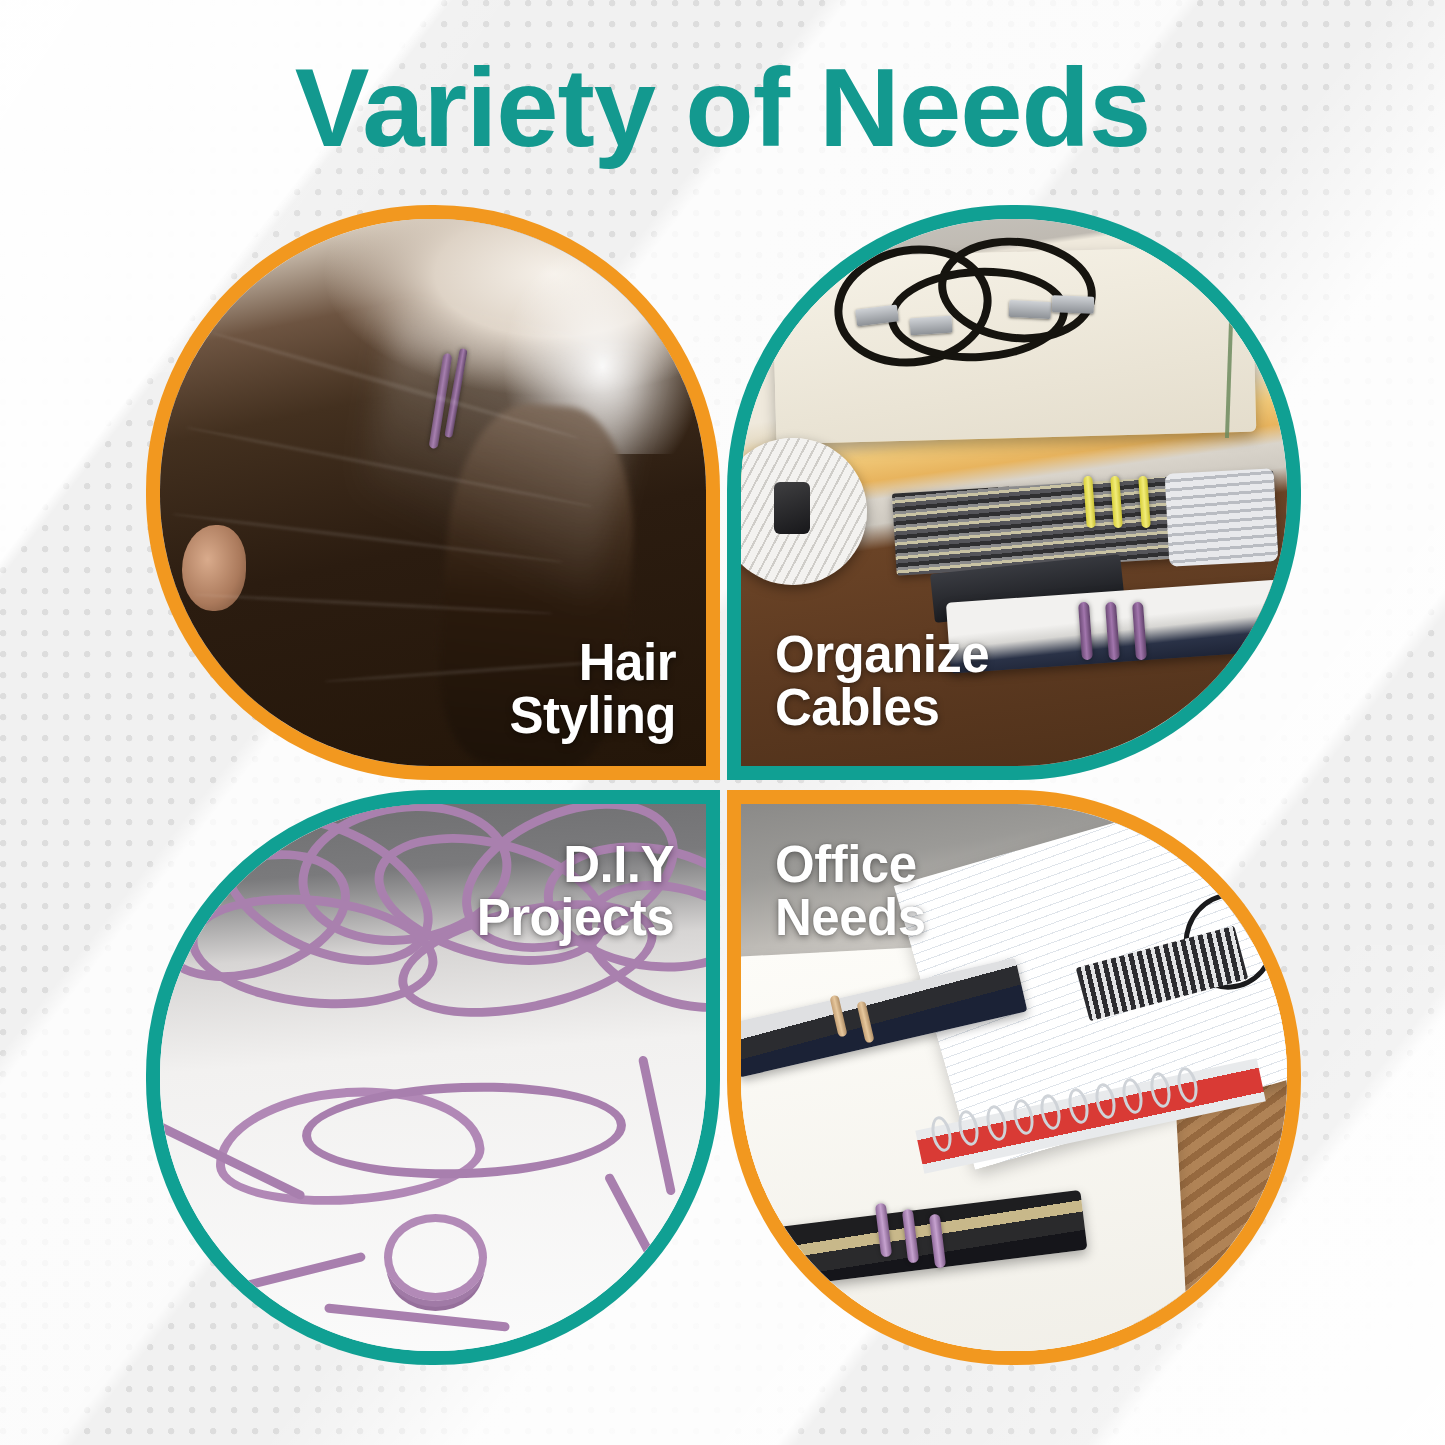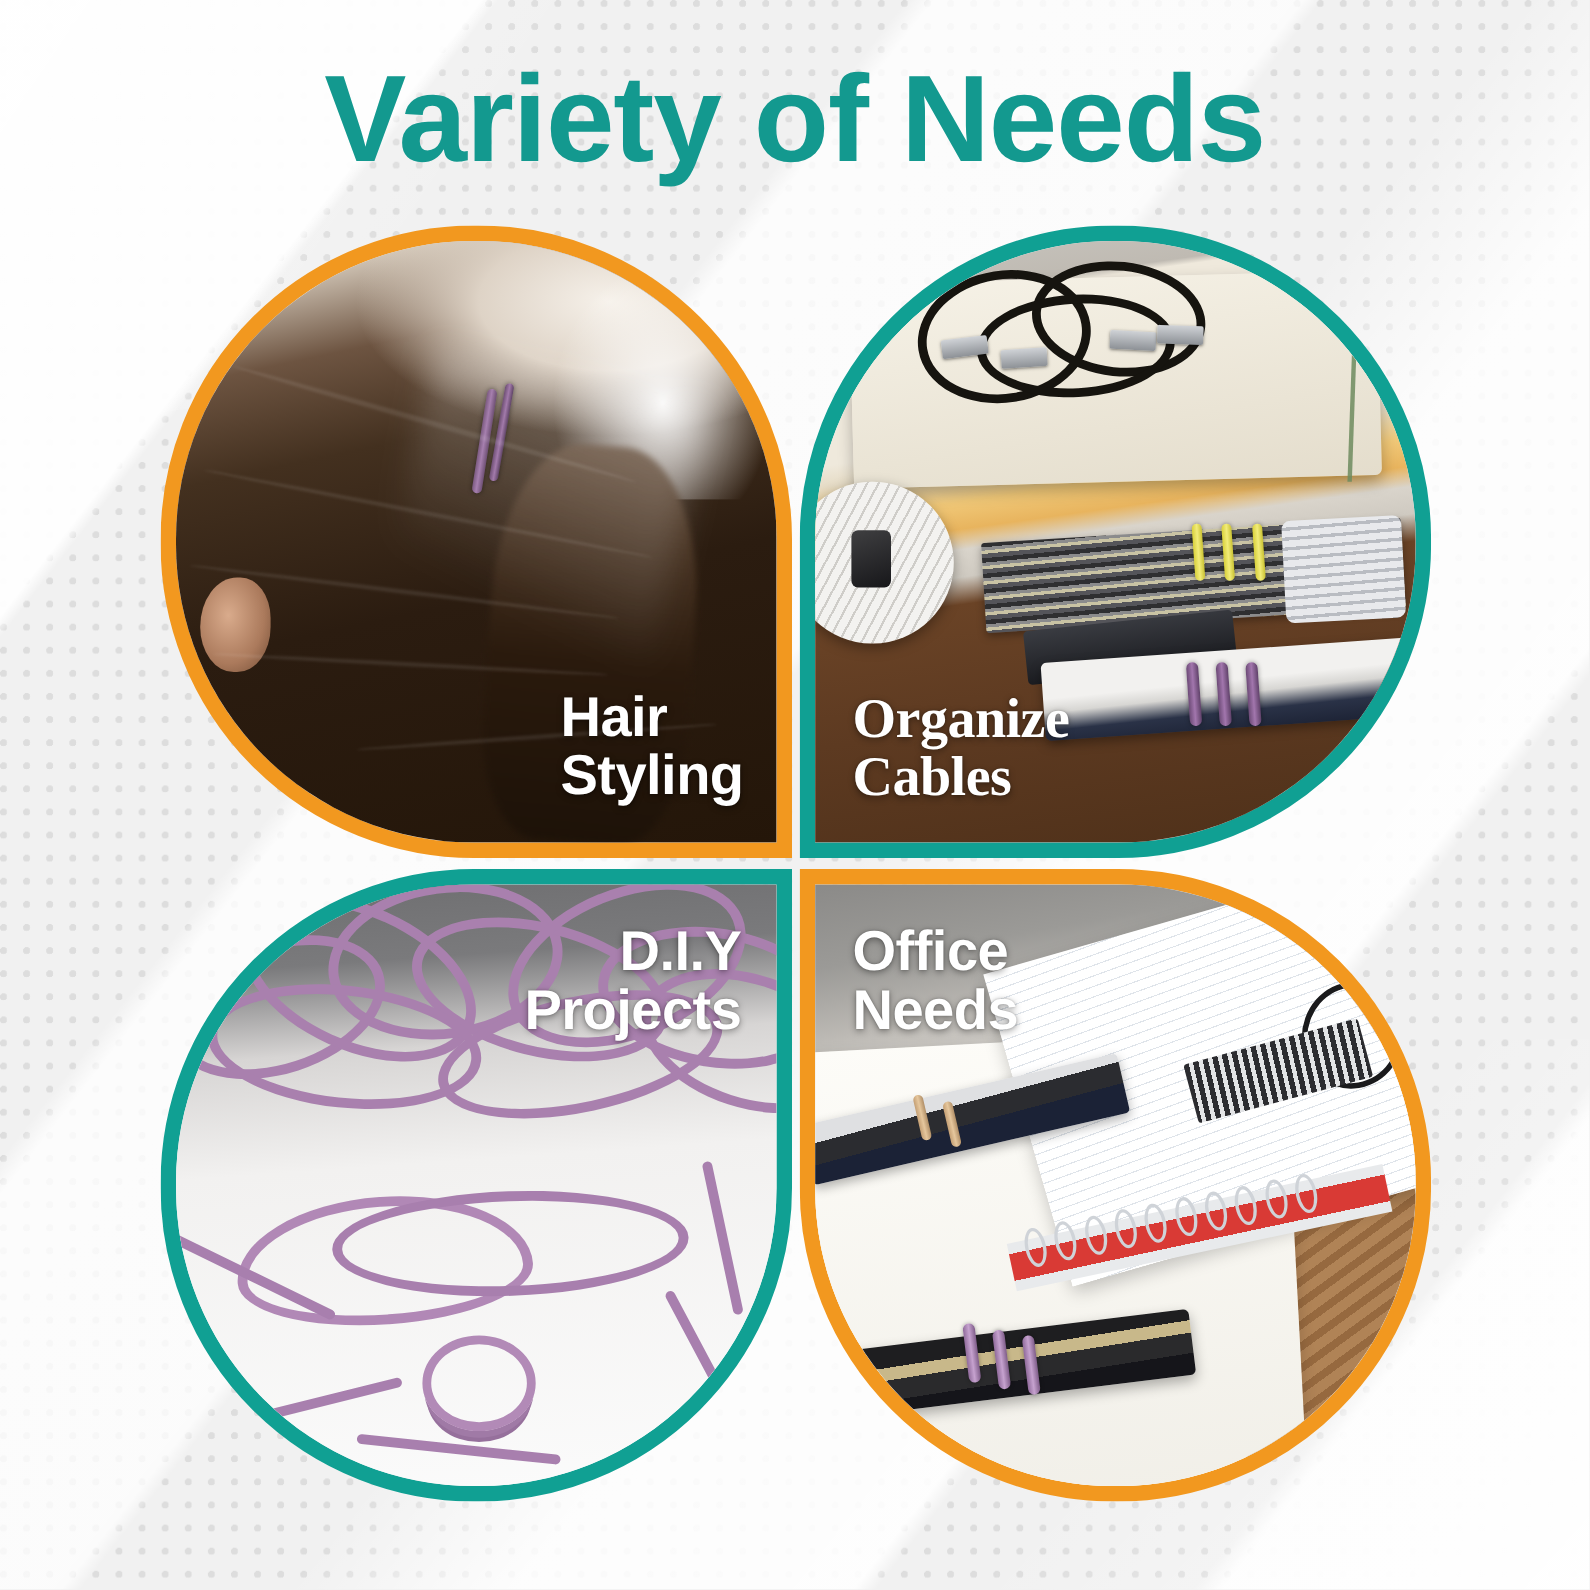--- a/index.html
+++ b/index.html
@@ -87,22 +87,22 @@
     position:absolute;
     z-index:6;
     color:#ffffff;
     font-weight:bold;
     font-size:51px;
     line-height:1.04;
     letter-spacing:-.5px;
     text-shadow:0 2px 7px rgba(0,0,0,.40), 0 0 2px rgba(0,0,0,.25);
     white-space:pre-line;
   }
-  #cap-hair   { right:30px; bottom:35px;  text-align:left; }
-  #cap-cables { left:34px;  bottom:32px;  text-align:left;font-family:Liberation Serif, serif;  }
+  #cap-hair   { right:30px; bottom:24px;  text-align:right; }
+  #cap-cables { left:34px;  bottom:32px;  text-align:left;  }
   #cap-diy    { right:32px; top:34px;     text-align:right; }
   #cap-office { left:34px;  top:34px;     text-align:left;  }
 
   
 
   
   .ph-hair{background:
       radial-gradient(ellipse 60% 32% at 72% 10%, #f6f1ea 0%, #ded3c6 36%, rgba(0,0,0,0) 70%),
       linear-gradient(168deg,#f3efe9 0%,#cfc3b4 8%,#6d5441 20%,#43301f 34%,#2b1c10 58%,#241609 100%);
   }

